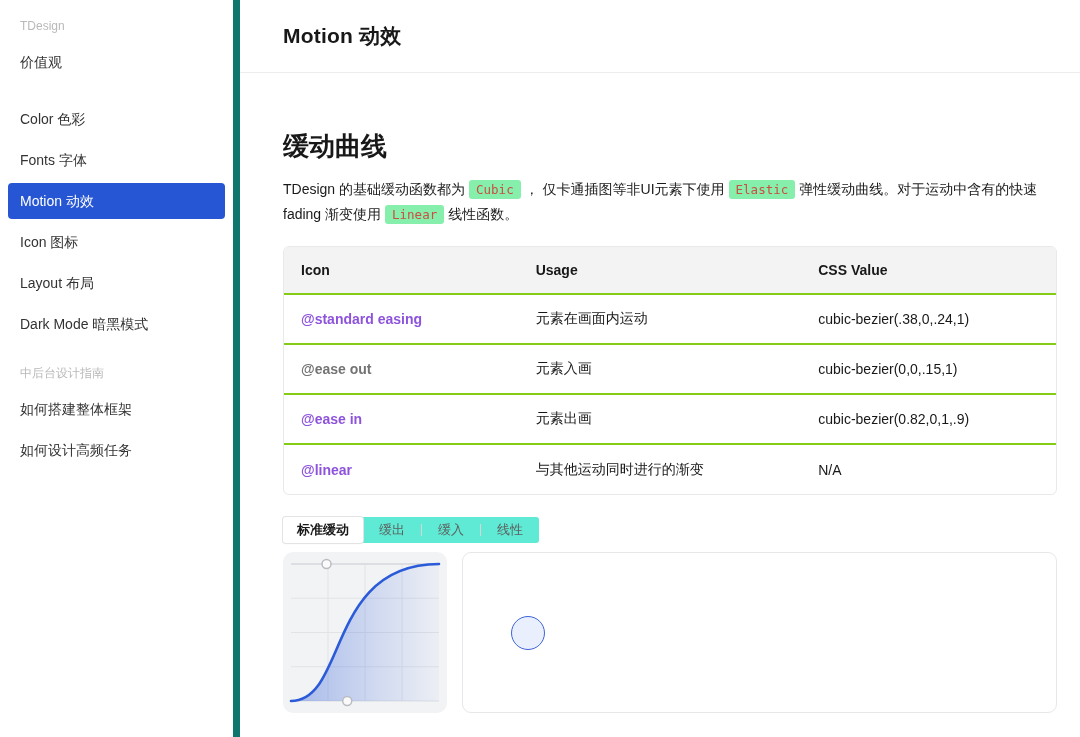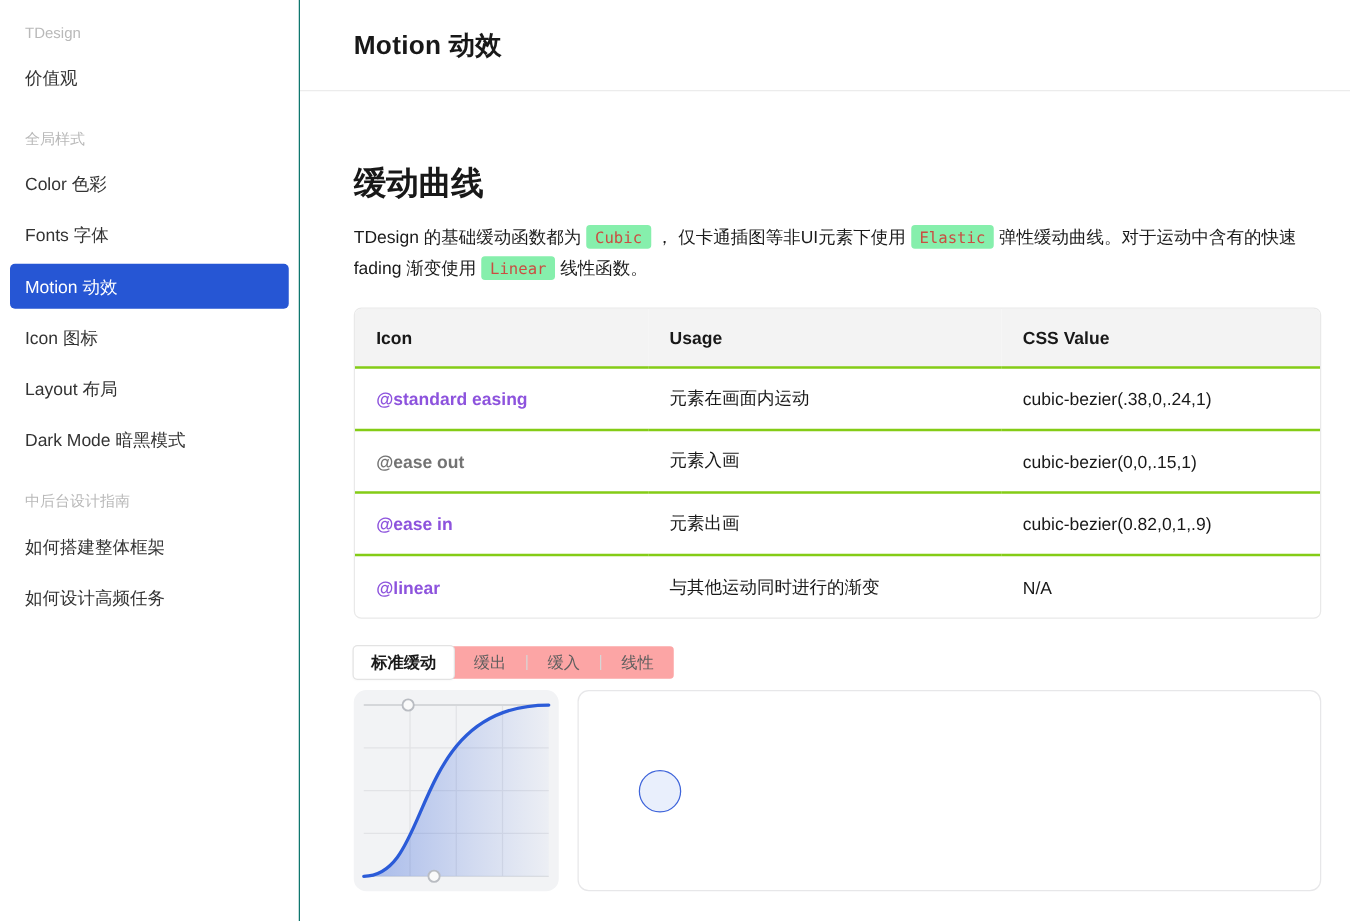--- a/index.html
+++ b/index.html
@@ -1,21 +1,21 @@
 <!DOCTYPE html>
 <html><head>
 <meta charset="utf-8">
 <style>
   * { margin:0; padding:0; box-sizing:border-box; }
   html,body { width:1080px; height:737px; overflow:hidden; background:#fff;
     font-family:"Liberation Sans","DejaVu Sans",sans-serif; color:#181818; }
   .app { display:flex; width:1080px; height:737px; }
 
   
-  .sidebar { width:240px; flex:0 0 240px; height:100%; border-right:1px solid #0f766e;
+  .sidebar { width:240px; flex:0 0 240px; height:100%; border-right:7px solid #0f766e;
     padding-top:16px; background:#fff; }
   .side-group:not(:first-child) { margin-top:21px; }
   .side-heading { padding:0 20px; height:20px; line-height:20px; font-size:12px;
     color:#b9b9b9; margin-bottom:8px; }
   .side-item { height:36px; line-height:36px; margin:0 8px 5px; padding:0 12px;
     border-radius:4px; font-size:14px; color:#333; cursor:pointer; white-space:nowrap; }
   .side-item.active { color:#fff; font-weight:400; }
 
   
   .main { flex:1; display:flex; flex-direction:column; }
@@ -33,21 +33,21 @@
   
   .table-wrap { margin-top:19px; border:1px solid #e9e9e9; border-radius:6px; overflow:hidden; }
   table { width:100%; border-collapse:collapse; font-size:14px; }
   thead th { background:#f3f3f3; text-align:left; font-weight:700; height:47px;
     padding:0 0 0 17px; color:#181818; }
   tbody td { height:50px; padding:0 0 0 17px; border-top:2px solid #84cc16; }
   col.c1 { width:30.4%; } col.c2 { width:36.6%; } col.c3 { width:33%; }
   td .token { font-weight:700; }
 
   
-  .tabs { margin-top:22px; display:inline-flex; align-items:center; background:#fca5a5;
+  .tabs { margin-top:22px; display:inline-flex; align-items:center; background:#5eead4;
     border-radius:3px; padding:0; height:26px; }
   .tab { font-size:13px; color:#5e5e5e; padding:0 16px; height:26px; line-height:26px;
     cursor:pointer; white-space:nowrap; }
   .tab.active { background:#fff; color:#1a1a1a; font-weight:700; border-radius:3px;
     box-shadow:0 0 0 1px #e3e3e3, 0 1px 2px rgba(0,0,0,.05); padding:0 14px; }
   .tab-sep { width:1px; height:12px; background:#d6d6d6; }
 
   
   .demo-row { margin-top:9px; display:flex; gap:15px; align-items:flex-start; }
   .curve-card { width:164px; height:161px; border-radius:10px; background:#f2f3f5;
@@ -60,21 +60,20 @@
 </head>
 <body>
 
 <div class="app">
   <aside class="sidebar" id="sidebar">
       <div class="side-group">
         <div class="side-heading">TDesign</div>
         <div class="side-item">价值观</div>
       </div>
       <div class="side-group">
-        <div class="side-heading">全局样式</div>
         <div class="side-item">Color 色彩</div>
         <div class="side-item">Fonts 字体</div>
         <div class="side-item active" style="background: rgb(38, 86, 212);">Motion 动效</div>
         <div class="side-item">Icon 图标</div>
         <div class="side-item">Layout 布局</div>
         <div class="side-item">Dark Mode 暗黑模式</div>
       </div>
       <div class="side-group">
         <div class="side-heading">中后台设计指南</div>
         <div class="side-item">如何搭建整体框架</div>

